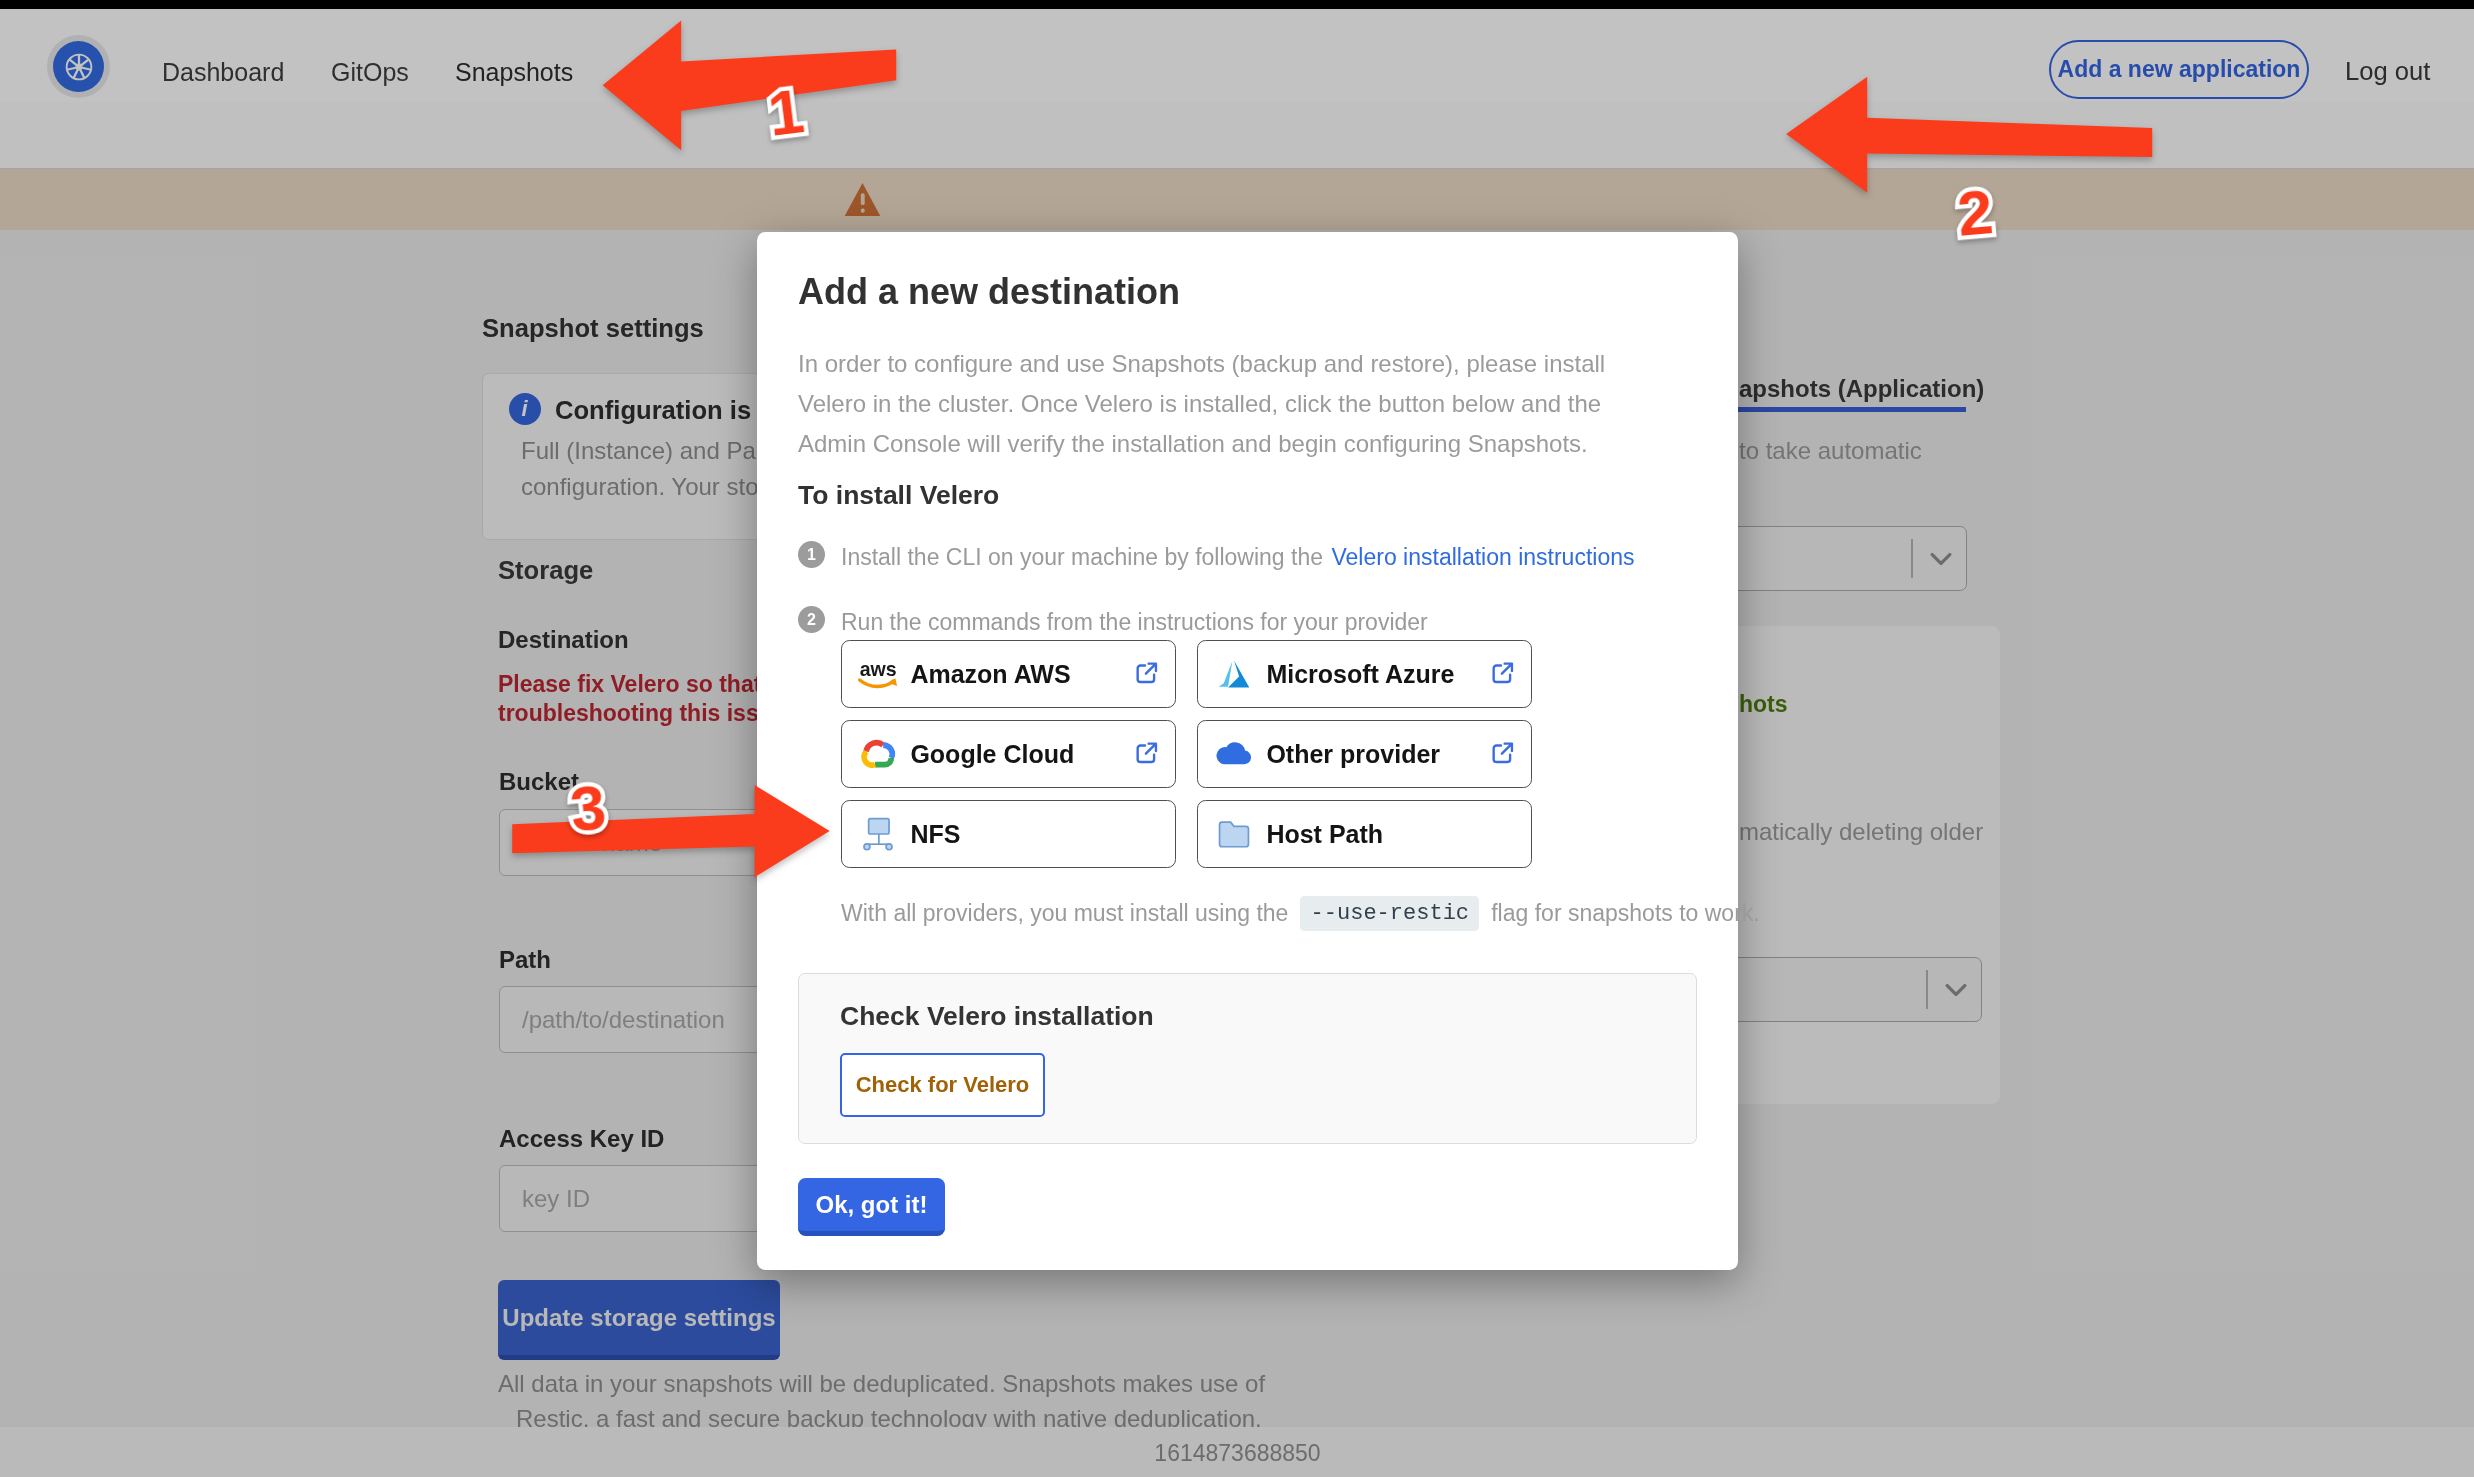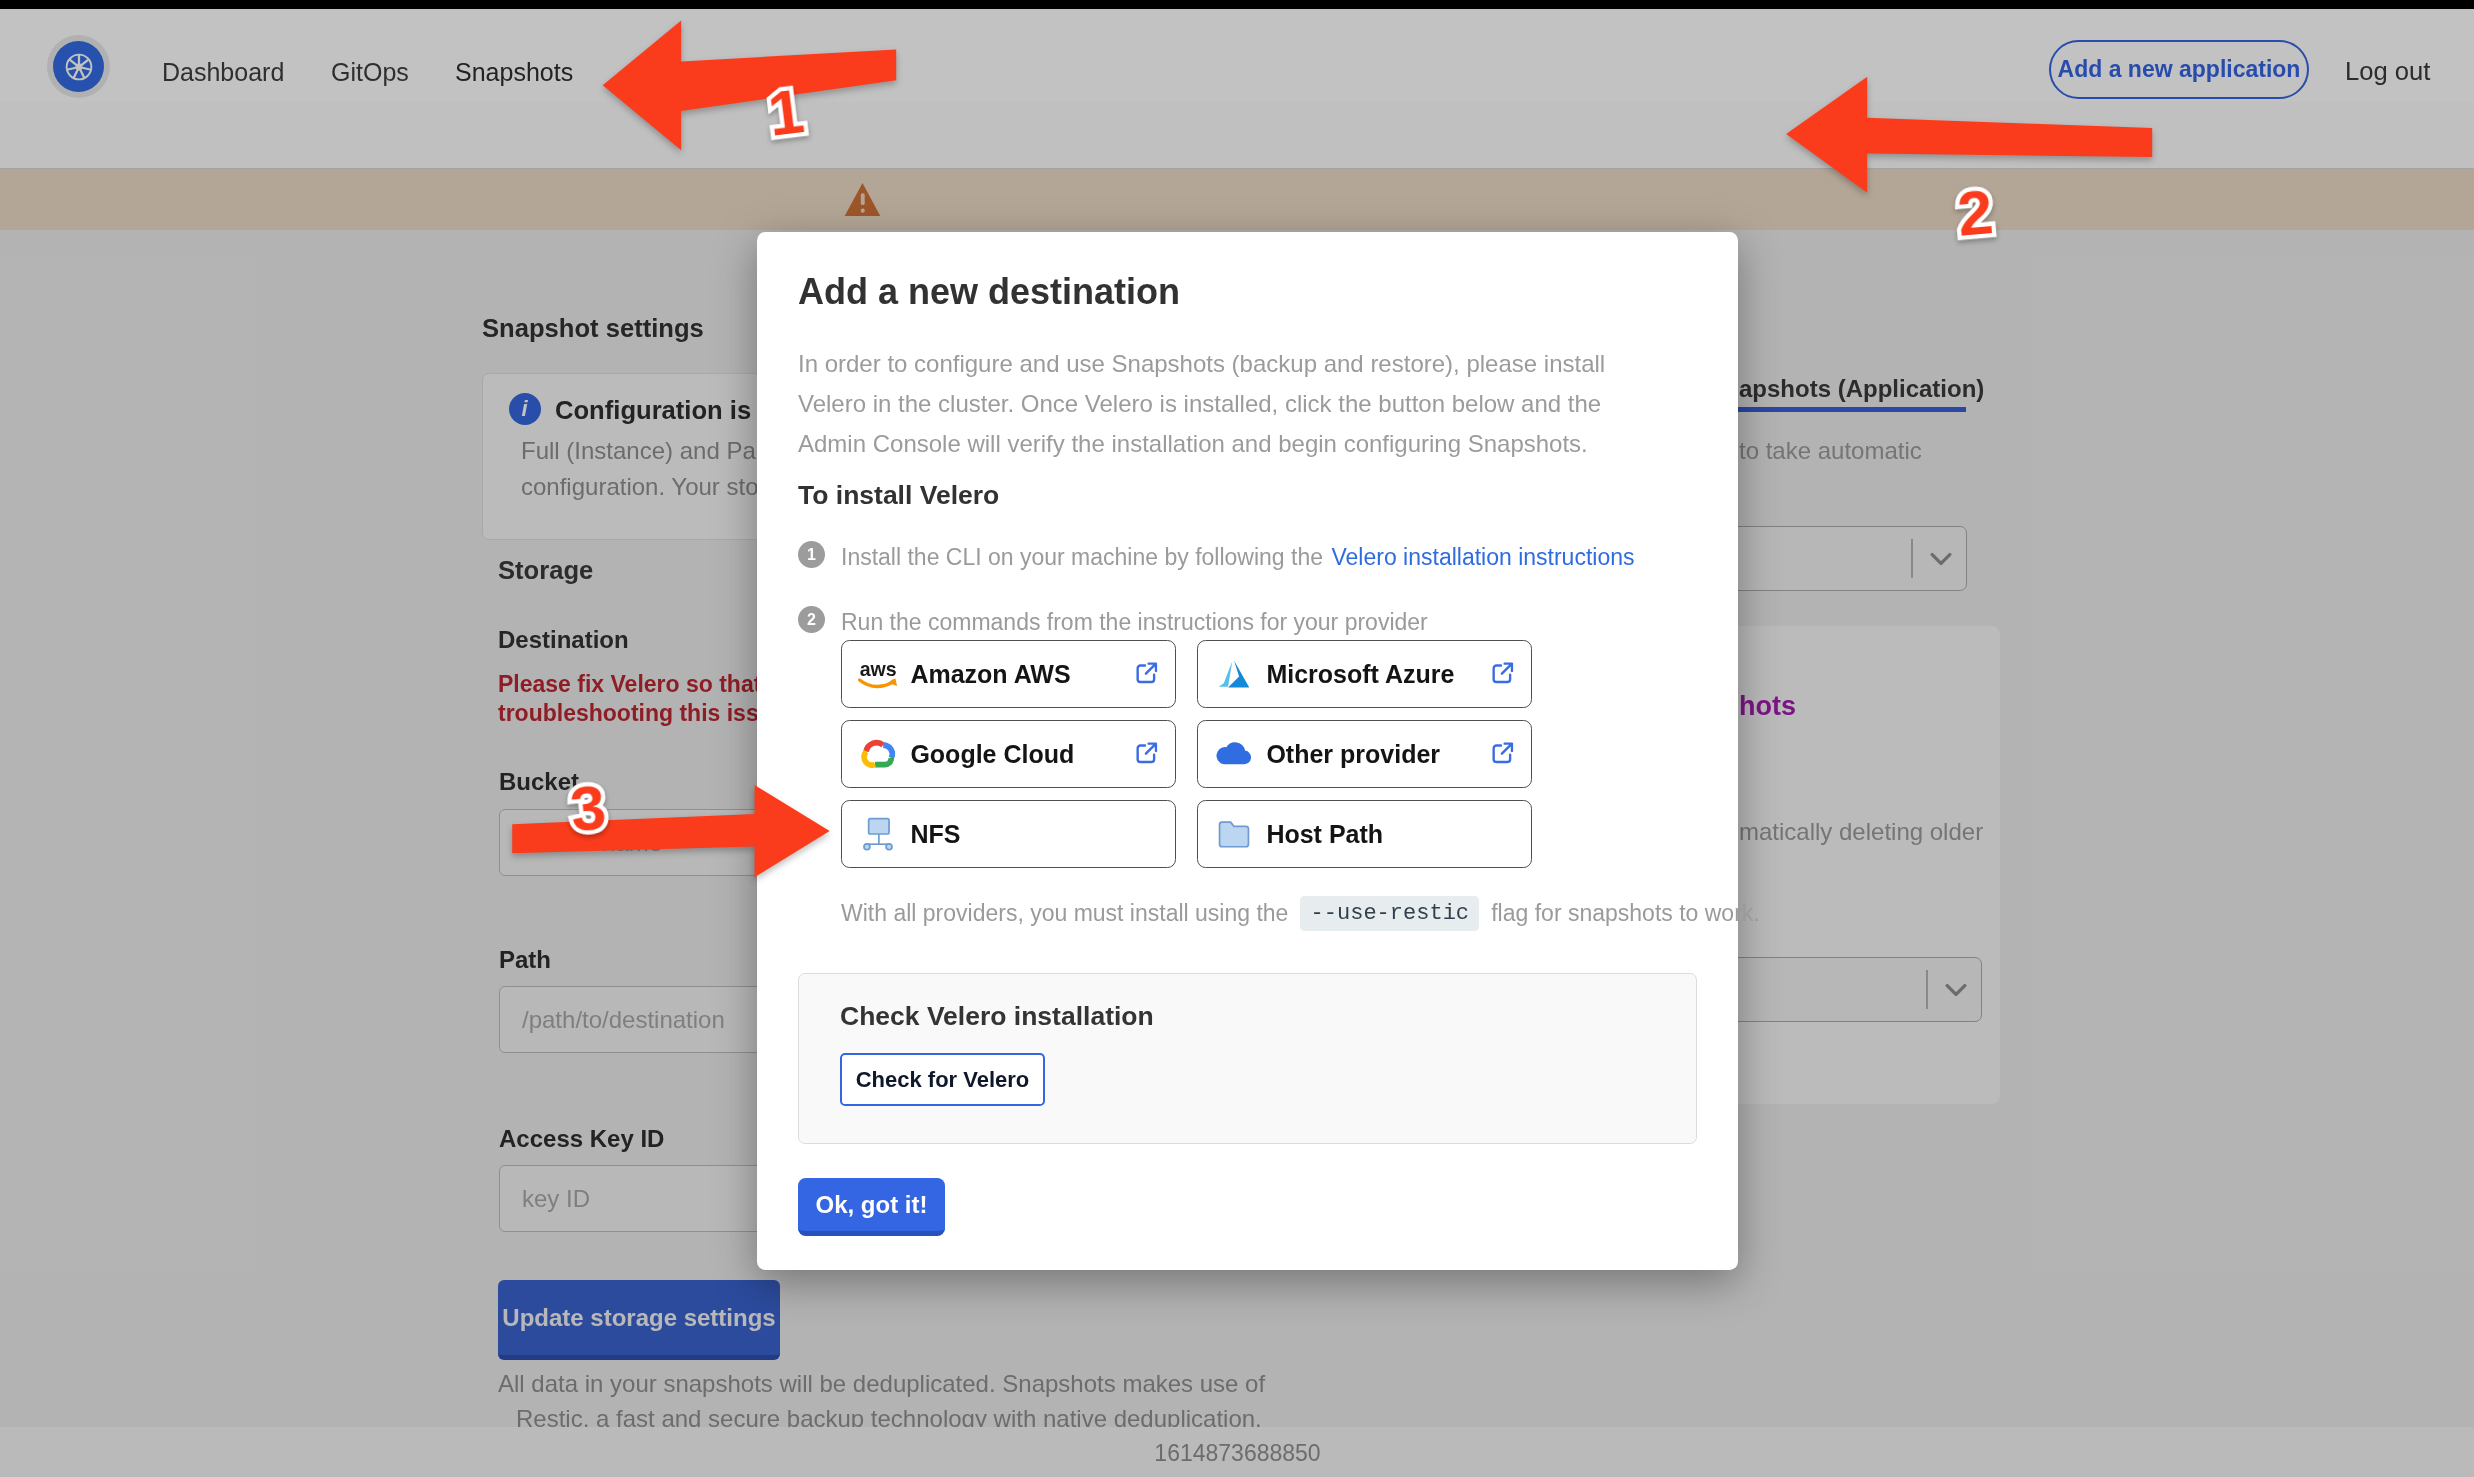--- a/index.html
+++ b/index.html
@@ -63,21 +63,21 @@
   
   #sched-card { left:1206px; top:626px; width:794px; height:478px; background:#f6f6f6; border-radius:8.5px; z-index:1; }
   #partial-tab { left:1739px; top:375px; font-size:24px; font-weight:bold; color:#3a3a3a; white-space:nowrap; z-index:1; }
   #partial-tab-underline { left:1737px; top:407px; width:229px; height:5.1px; background:#3a5ed8; z-index:1; }
   #sched-hint { left:1739px; top:437px; font-size:24px; color:#9a9a9a; white-space:nowrap; z-index:1; }
   .dropdown { height:65px; border:1.7px solid #ababab; border-radius:6.8px; background:#f1f1f1; z-index:1; }
   #dropdown1 { left:1673px; top:526px; width:294px; }
   #dropdown2 { left:1673px; top:957px; width:309px; }
   .dd-divider { position:absolute; right:53px; top:12px; bottom:12px; width:1.7px; background:#b5b5b5; }
   .dd-chevron { position:absolute; right:13.7px; top:50%; transform:translateY(-50%); }
-  #sched-card-title { left:1739px; top:691px; font-size:27px; font-weight:bold; color:#a21caf; z-index:1; }
+  #sched-card-title { left:1739px; top:691px; font-size:23px; font-weight:bold; color:#4d7c0f; z-index:1; }
   #sched-card-hint { left:1739px; top:818px; font-size:24px; color:#9a9a9a; white-space:nowrap; z-index:1; }
 
   
   #overlay { left:0; top:0; width:2475px; height:1477px; background:rgba(0,0,0,0.24); z-index:10; }
   #modal { left:757px; top:232px; width:981px; height:1038px; background:#fff; border-radius:8.5px; box-shadow:0 12px 43px rgba(0,0,0,0.35); z-index:20; }
   #modal-title { left:41px; top:39px; font-size:36px; font-weight:bold; color:#323232; }
   .intro-line { left:41px; font-size:24px; color:#9b9b9b; white-space:nowrap; }
   #intro-l1 { top:118px; } #intro-l2 { top:158px; } #intro-l3 { top:198px; }
   #install-heading { left:41px; top:248px; font-size:26.5px; font-weight:bold; color:#323232; }
   .step-circle { width:27px; height:27px; border-radius:50%; background:#9c9c9c; color:#fff; font-size:16px; font-weight:bold; display:flex; align-items:center; justify-content:center; }
@@ -91,21 +91,21 @@
   .provider-btn .p-icon { width:41px; display:flex; align-items:flex-end; justify-content:center; margin-right:12px; }
   .provider-btn .p-label { font-size:25px; font-weight:600; color:#141414; }
   .provider-btn .ext { margin-left:auto; }
   #prov-0 { left:84px; top:408px; }  #prov-1 { left:440px; top:408px; }
   #prov-2 { left:84px; top:488px; }  #prov-3 { left:440px; top:488px; }
   #prov-4 { left:84px; top:568px; }  #prov-5 { left:440px; top:568px; }
   #restic-note { left:84px; top:664px; font-size:23px; color:#9a9a9a; white-space:nowrap; display:flex; align-items:center; gap:12px; }
   #restic-code { font-family:"Liberation Mono", monospace; font-size:22px; color:#32404e; background:#e7edef; border-radius:4.3px; padding:5.1px 10.2px; }
   #check-card { left:41px; top:741px; width:899px; height:171px; background:#f9f9f9; border:0.9px solid #dcdcdc; border-radius:6.8px; }
   #check-title { left:41px; top:27px; font-size:26.5px; font-weight:bold; color:#343434; }
-  #check-btn { left:41px; top:79px; width:205px; height:53px; background:#fff; border:2.6px solid #3465e2; border-radius:5.1px; color:#0f172a; font-weight:bold; font-size:22px; font-family:"Liberation Sans",sans-serif; }
+  #check-btn { left:41px; top:79px; width:205px; height:64px; background:#fff; border:2.6px solid #3465e2; border-radius:5.1px; color:#a16207; font-weight:bold; font-size:22px; font-family:"Liberation Sans",sans-serif; }
   #ok-btn { left:41px; top:946px; width:147px; height:58px; background:#3465e2; border:none; border-bottom:5.1px solid #2751bd; border-radius:7.7px; color:#fff; font-weight:bold; font-size:24px; font-family:"Liberation Sans",sans-serif; }
 
   
   #annotations { left:0; top:0; width:2475px; height:1477px; z-index:30; pointer-events:none; }
   #annotations polygon { filter:drop-shadow(0 4px 4px rgba(0,0,0,0.25)); }
   #annotations text { font-family:"Liberation Sans",sans-serif; font-weight:bold; font-size:74px; fill:#fb3c1c; stroke:#ffffff; stroke-width:10px; paint-order:stroke; filter:drop-shadow(0 3px 3px rgba(0,0,0,0.3)); }
 </style>
 </head>
 <body>
 

